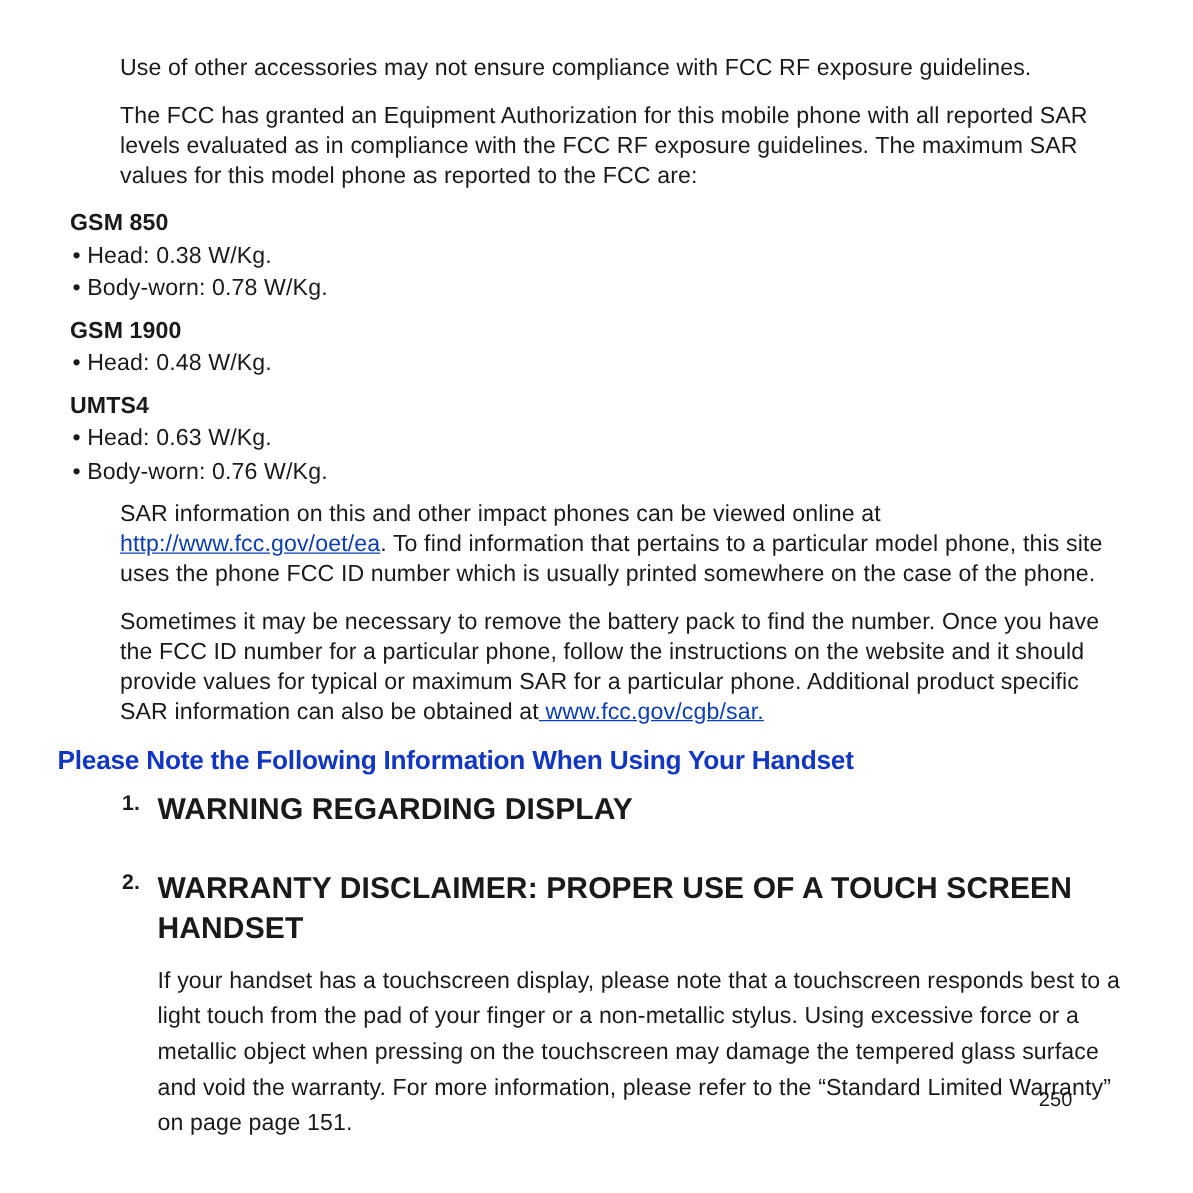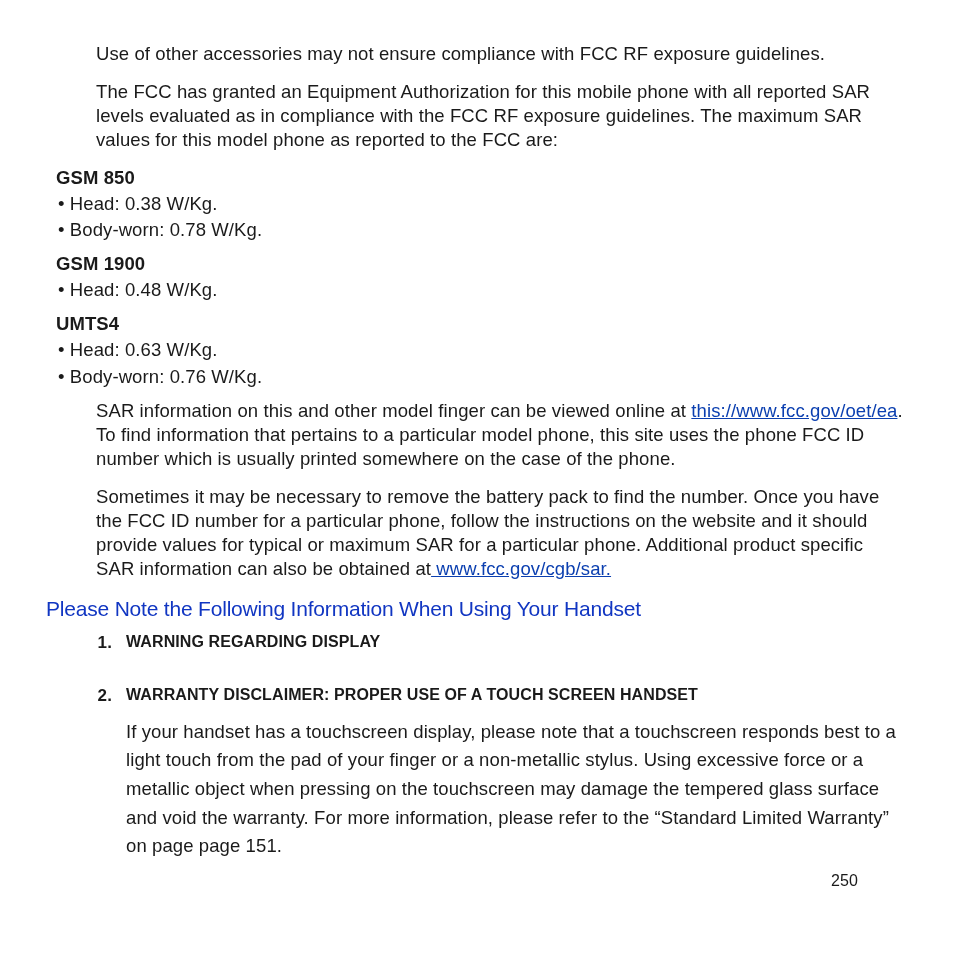--- a/index.html
+++ b/index.html
@@ -19,35 +19,35 @@
     font-size: 18.5px;
     margin-top: 4px;
     margin-bottom: 2px;
   }
   .bul { padding-left: 2px; margin-bottom: 2px; }
   .bul::before { content: "\2022\00a0"; }
   .group { margin-bottom: 10px; }
   a.link { color: #0b3fb0; text-decoration: underline; }
   .sh {
     color: #1136c2;
-    font-weight: 400;
+    font-weight: 700;
     font-size: 21px;
     margin: 6px 0 10px -10px;
     letter-spacing: -0.2px;
   }
   .item { display: flex; margin-bottom: 20px; }
   .num {
     width: 42px; flex: 0 0 42px;
     text-align: right;
     font-weight: 700;
     font-size: 17px;
     padding-right: 14px;
   }
   .body { flex: 1; }
-  .body .hd { font-weight: 700; font-size: 16px; margin-bottom: 12px; }
+  .body .hd { font-weight: 700; font-size: 24px; margin-bottom: 12px; }
   .body .txt { line-height: 1.55; }
   .footer {
     position: absolute;
     bottom: 32px; right: 48px;
     font-size: 16px;
     display: flex; gap: 32px;
   }
   .rel { position: relative; width: 100%; height: 100%; }
 </style>
 </head>
@@ -68,21 +68,21 @@
   <div class="bul">Head: 0.48 W/Kg.</div>
 </div>
 
 <div class="group">
   <div class="sec-hd">UMTS4</div>
   <div class="bul">Head: 0.63 W/Kg.</div>
   <div class="bul">Body-worn: 0.76 W/Kg.</div>
 </div>
 
 <p class="para">
-  <span>SAR information on this and other model finger can be viewed online at </span><a class="link">this://www.fcc.gov/oet/ea</a><span>. To find information that pertains to a particular model phone, this site uses the phone FCC ID number which is usually printed somewhere on the case of the phone.</span>
+  <span>SAR information on this and other impact phones can be viewed online at </span><a class="link">http://www.fcc.gov/oet/ea</a><span>. To find information that pertains to a particular model phone, this site uses the phone FCC ID number which is usually printed somewhere on the case of the phone.</span>
 </p>
 
 <p class="para">
   <span>Sometimes it may be necessary to remove the battery pack to find the number. Once you have the FCC ID number for a particular phone, follow the instructions on the website and it should provide values for typical or maximum SAR for a particular phone. Additional product specific SAR information can also be obtained at</span><a class="link"> www.fcc.gov/cgb/sar. </a>
 </p>
 
 <div class="sh">Please Note the Following Information When Using Your Handset</div>
 
 <div class="item" style="padding-left:28px;">
   <div class="num">1.</div>

